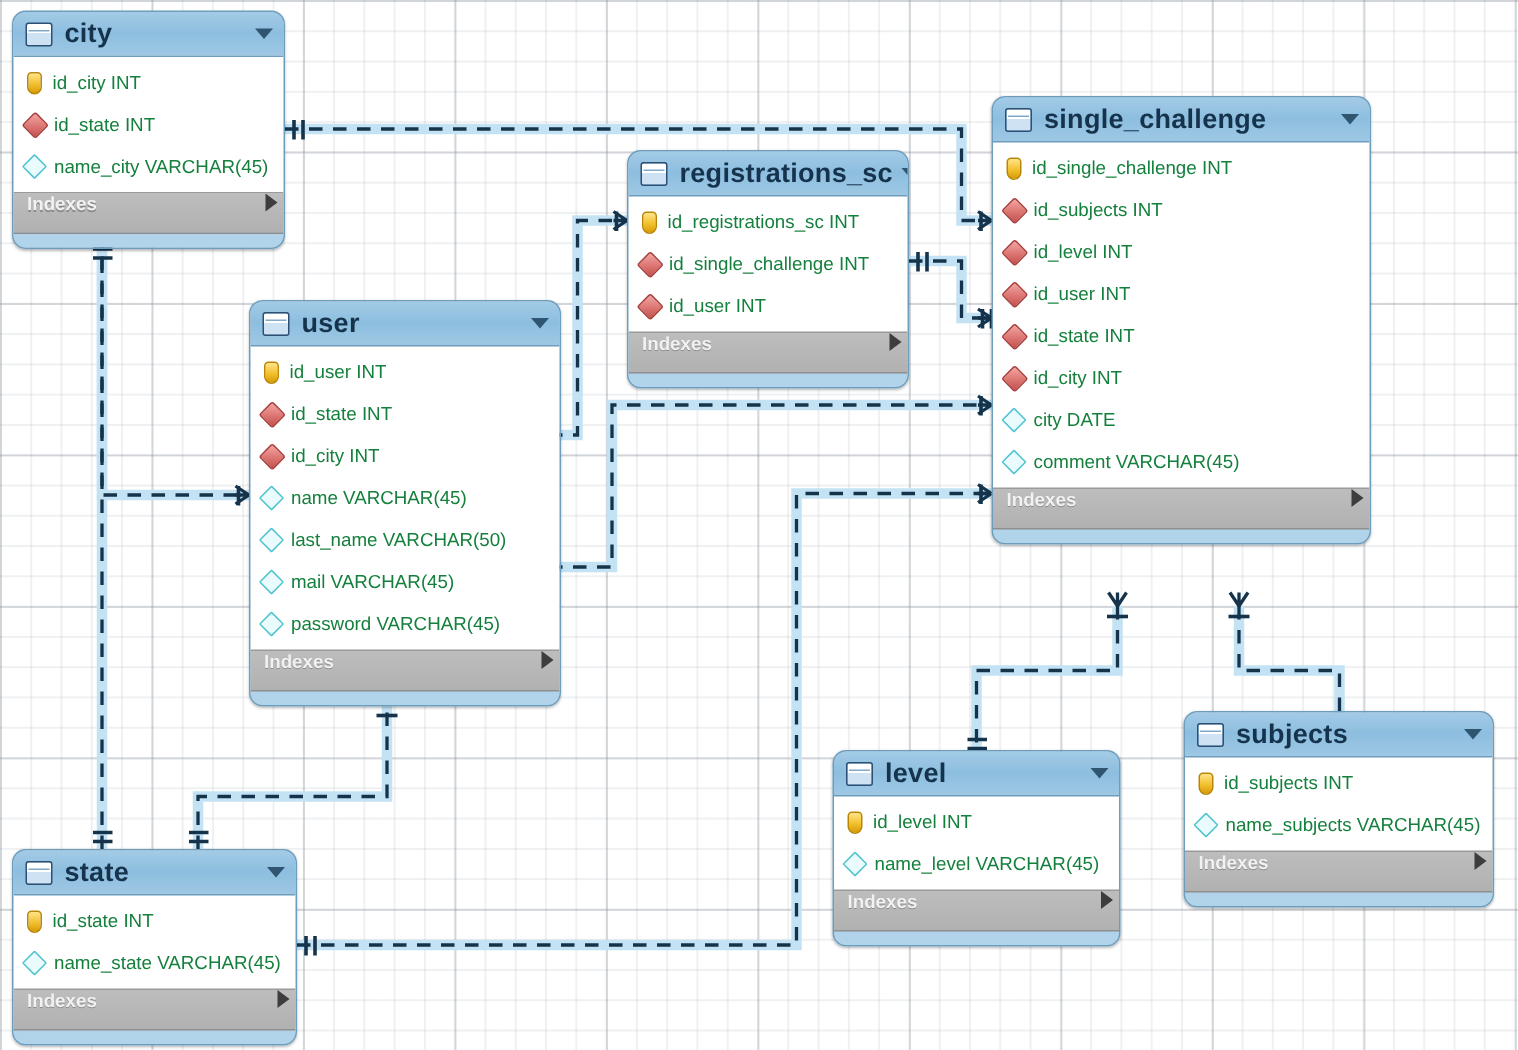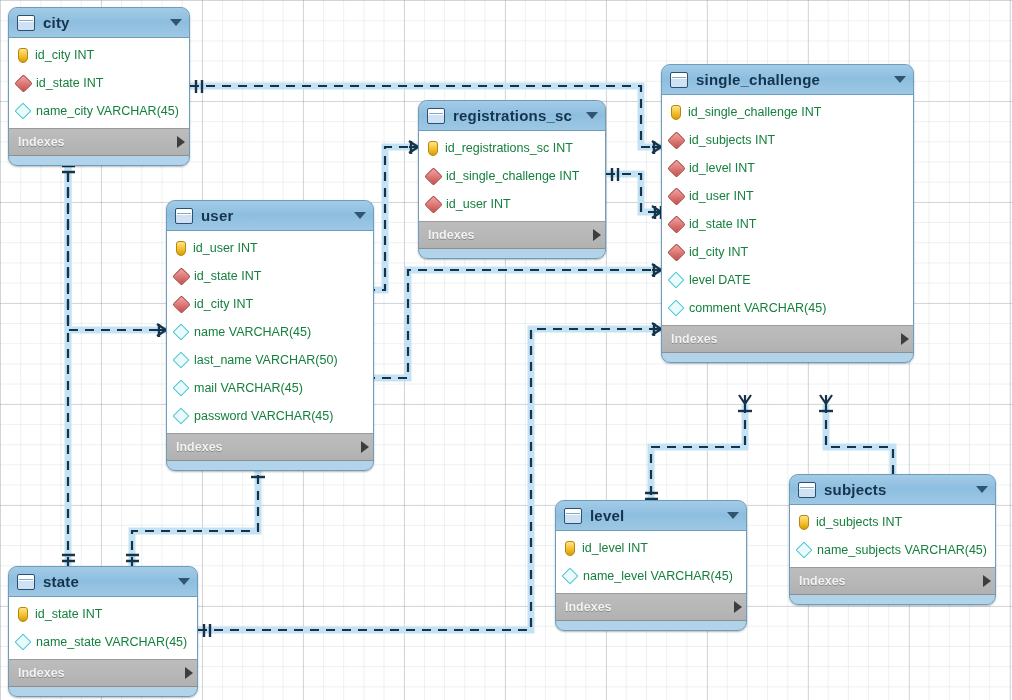--- a/index.html
+++ b/index.html
@@ -48,21 +48,21 @@
     width:16px;height:14px;flex:0 0 auto;margin-right:8px;
     border:1px solid #2d4f73;border-radius:2px;
     background:linear-gradient(to bottom,#ffffff 0 45%,#cfe2f3 45% 100%);
     position:relative;
   }
   .tbl-icon:after{
     content:"";position:absolute;left:1px;right:1px;top:4px;height:1px;
     background:#7fa8c9;
   }
   .tbl-title{
-    font-size:15px;font-weight:bold;color:#16334d;
+    font-size:18px;font-weight:bold;color:#16334d;
     letter-spacing:.2px;white-space:nowrap;
     flex:1 1 auto;
   }
   .caret-down{
     width:0;height:0;flex:0 0 auto;
     border-left:6px solid transparent;border-right:6px solid transparent;
     border-top:7px solid #2f5570;
     margin-left:6px;
   }
   .tbl-body{
@@ -95,21 +95,21 @@
   
   .b-col{
     width:10px;height:10px;margin-left:1px;margin-right:7px;
     background:#e9fbfd;
     border:1.4px solid #4fc4cf;
     transform:rotate(45deg);
     border-radius:1px;
   }
   .col-name{font-size:12.5px;color:#15803d;}
   .tbl-idx{
-    height:26px;display:flex;align-items:center;
+    height:26px;display:flex;align-items:flex-start;
     padding:0 4px 0 9px;
     background:linear-gradient(to bottom,#bdbdbd 0%,#b1b1b1 100%);
     border-bottom:1px solid #8e8e8e;
     gap:41px;
   }
   .tbl-idx .lbl{
     flex:1 1 auto;font-size:12.5px;color:#f2f2f2;font-weight:bold;
     text-shadow:0 1px 0 rgba(0,0,0,.25);
   }
   .caret-right{
@@ -284,21 +284,21 @@
           <div class="col">
             <span class="bullet b-fk"></span>
             <span class="col-name">id_state INT</span>
           </div>
           <div class="col">
             <span class="bullet b-fk"></span>
             <span class="col-name">id_city INT</span>
           </div>
           <div class="col">
             <span class="bullet b-col"></span>
-            <span class="col-name">level DATE</span>
+            <span class="col-name">city DATE</span>
           </div>
           <div class="col">
             <span class="bullet b-col"></span>
             <span class="col-name">comment VARCHAR(45)</span>
           </div>
         </div>
         <div class="tbl-idx">
           <span class="lbl">Indexes</span>
           <span class="caret-right"></span>
         </div>

